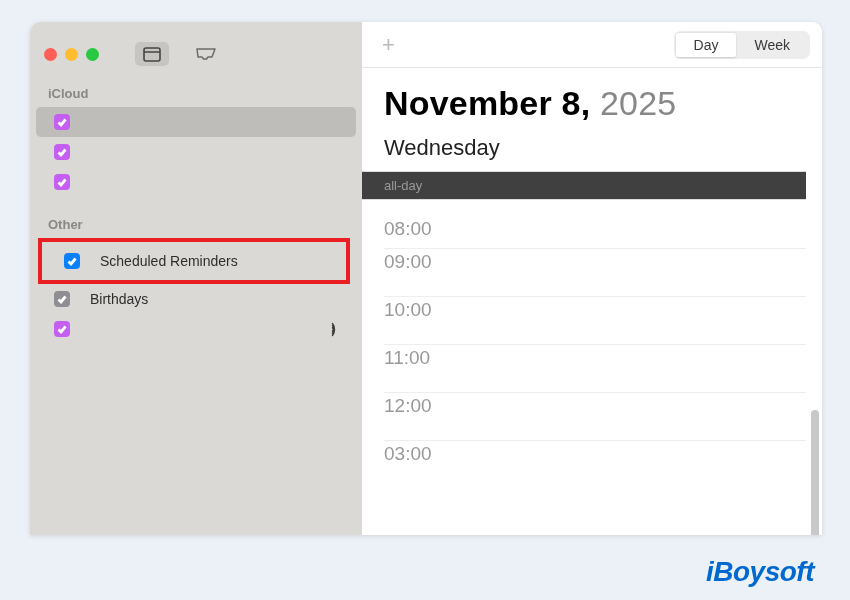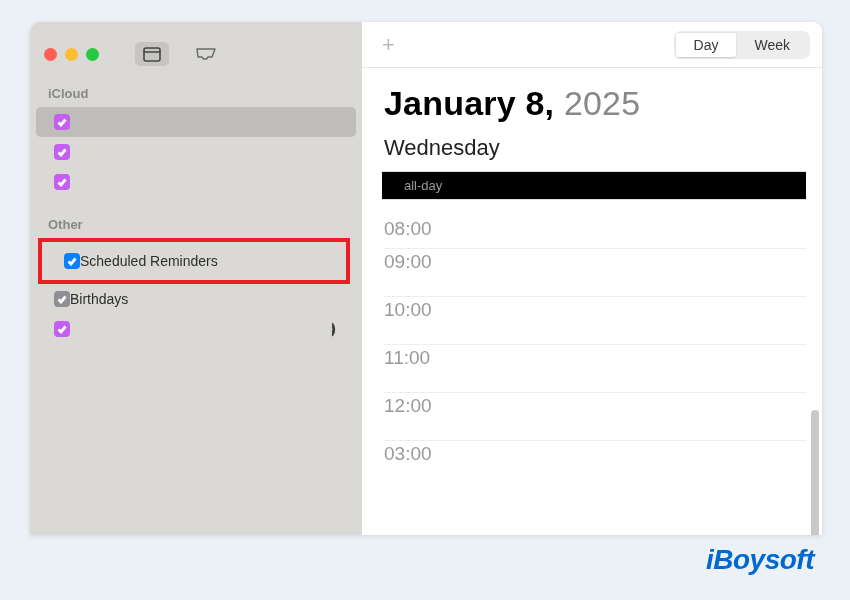--- a/index.html
+++ b/index.html
@@ -54,21 +54,21 @@
     .toolbar-btn.active { background: #c7c5c1; }
     .section-label {
       font-size: 13px;
       color: #888884;
       font-weight: 600;
       padding: 20px 0 6px 18px;
     }
     .cal-item {
       display: flex;
       align-items: center;
-      gap: 0;
+      gap: 20px;
       padding: 5px 12px 5px 18px;
       font-size: 14px;
       color: #2e2e2e;
       border-radius: 5px;
       margin: 0 6px;
       height: 30px;
     }
     .cal-item.selected { background: #bfbdb9; }
     .chk {
       width: 16px; height: 16px;
@@ -128,23 +128,22 @@
     .date-header { padding: 16px 4px 10px 22px; }
     .date-line { font-size: 34px; font-weight: 400; color: #888; letter-spacing: 0.2px; }
     .date-line .month { font-weight: 700; color: #000; }
     .dayname { font-size: 22px; color: #222; margin-top: 12px; }
     .allday-row {
       border-top: 1px solid #dcdcdc;
       border-bottom: 1px solid #dcdcdc;
       padding: 6px 0 6px 22px;
       font-size: 13px;
       color: #999;
-      background: #000000;
+      background: #404040;
       margin-right: 16px;
-      margin-left: 20px;
     }
     .timeline { flex: 1; overflow: hidden; position: relative; padding-left: 22px; }
     .hour {
       height: 48px;
       display: flex;
       align-items: flex-start;
       font-size: 19px;
       color: #999;
       border-top: 1px solid #eee;
       margin-right: 16px;
@@ -154,21 +153,21 @@
     .hour span { width: 48px; }
     .scrollbar-fake {
       position: absolute;
       right: 3px; top: 210px;
       width: 8px; height: 140px;
       background: #c8c8c8;
       border-radius: 4px;
     }
     .watermark {
       position: absolute;
-      bottom: 24px; right: 36px;
+      bottom: 12px; right: 36px;
       font-size: 28px;
       font-weight: 800;
       font-style: italic;
       color: #0069d0;
       letter-spacing: -0.5px;
     }
   </style>
 </head>
 <body>
 
@@ -259,21 +258,21 @@
   <div class="main">
     <div class="main-toolbar">
       <div class="plus">+</div>
       <div class="view-seg">
         <div class="seg-btn active">Day</div>
         <div class="seg-btn">Week</div>
       </div>
     </div>
     <div class="date-header">
       <div class="date-line">
-        <span class="month">January 8,</span>
+        <span class="month">November 8,</span>
         <span>2025</span>
       </div>
       <div class="dayname">Wednesday</div>
     </div>
     <div class="allday-row">all-day</div>
     <div class="timeline">
       <div class="hour">
           <span>08:00</span>
         </div>
       <div class="hour">

